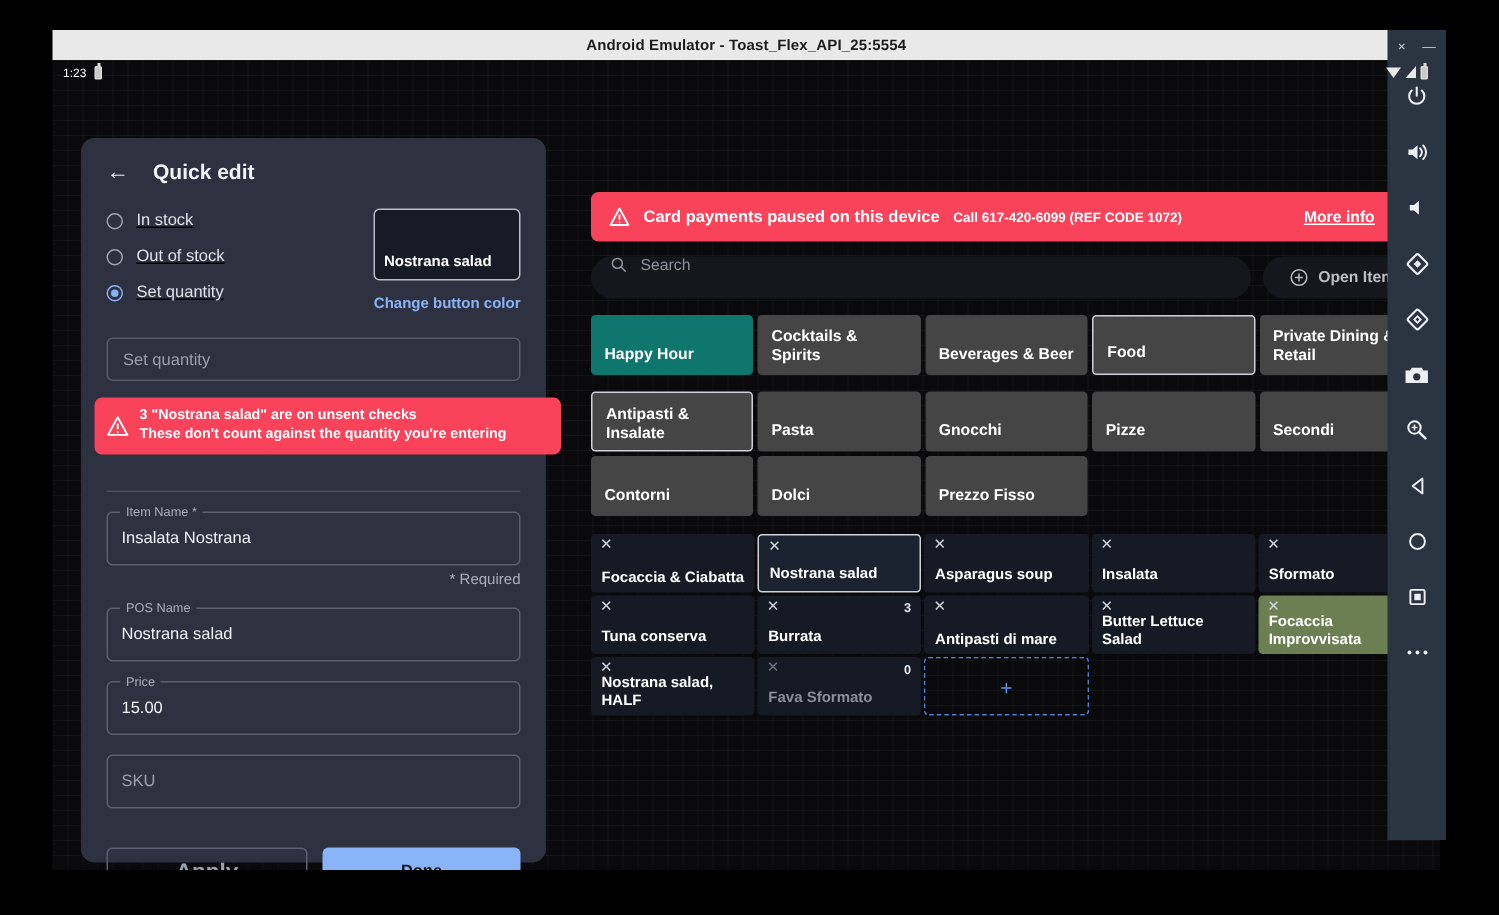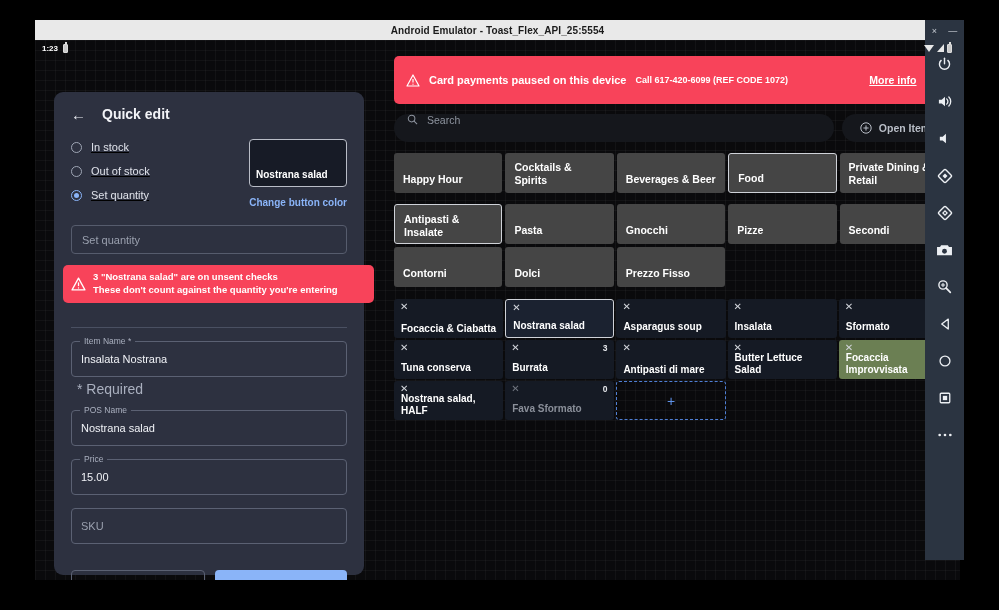--- a/index.html
+++ b/index.html
@@ -37,21 +37,21 @@
     background-image:
       linear-gradient(to right, rgba(255,255,255,.035) 1px, transparent 1px),
       linear-gradient(to bottom, rgba(255,255,255,.035) 1px, transparent 1px);
     background-size: 10px 10px;
   }
 
   
   .statusbar {
     position: absolute; left: 0; top: 0; width: 925px; height: 16px;
     display: flex; align-items: center;
-    color: #fff; font-size: 8px; font-weight: bold;
+    color: #fff; font-size: 8px; font-weight: normal;
     z-index: 5;
   }
   .sb-left { display: flex; align-items: center; gap: 5px; padding-left: 7px; }
   .sb-right { margin-left: auto; display: flex; align-items: center; gap: 3px; padding-right: 8px; }
   .ic-battery-sm {
     display:inline-block; width:5px; height:9px;
     border:1px solid #dcdcdc; border-radius:1px; position:relative; background:#c9c9c9;
   }
   .ic-battery-sm::before {
     content:""; position:absolute; top:-2.5px; left:1px; width:2px; height:1.5px; background:#dcdcdc;
@@ -137,39 +137,39 @@
     position: relative; margin-top: 13px; height: 31px;
     border: 1px solid #5b6173; border-radius: 4px;
     display: flex; align-items: center; padding: 17px 9px;
   }
   .field-label {
     position: absolute; top: -6px; left: 8px; padding: 0 4px;
     background: #2d3140; color: #aab0bf; font-size: 8.5px; white-space: nowrap;
   }
   .field-value { color: #f0f2f6; font-size: 11px; }
   .field-placeholder { color: #9aa0ae; font-size: 11px; }
-  .required-note { color: #aab0bf; font-size: 14px; margin-top: 4px; margin-left: 6px; }
+  .required-note { color: #aab0bf; font-size: 10px; margin-top: 4px; margin-left: 6px; text-align: right; }
 
   .qe-actions { display: flex; gap: 10px; margin-top: 26px; }
   .btn-apply {
     flex: 1; height: 32px; border: 1px solid #5b6173; border-radius: 4px;
     background: transparent; color: #9aa0ae; font-size: 15px; font-weight: bold;
     display: flex; align-items: center; justify-content: center; cursor: pointer;
   }
   .btn-done {
     flex: 1; height: 32px; border-radius: 4px;
     background: #8ab4f8; color: #14181f; font-size: 11px; font-weight: bold;
     display: flex; align-items: center; justify-content: center; cursor: pointer;
   }
 
   
   .content { position: absolute; left: 347px; top: 0; width: 578px; height: 492px; padding: 0 12px; }
 
   .alert-bar {
-    height: 48px; background: #f8435a; border-radius: 5px;
+    margin-top: 72px; height: 33px; background: #f8435a; border-radius: 5px;
     display: flex; align-items: center; padding: 0 13px 0 12px; gap: 9px;
   }
   .alert-bar-title { color: #fff; font-size: 11px; font-weight: bold; }
   .alert-bar-sub { color: #fff; font-size: 9px; font-weight: bold; }
   .alert-bar-action {
     margin-left: auto; display: flex; align-items: center; gap: 8px;
     color: #fff; font-size: 10.5px; font-weight: bold; cursor: pointer;
   }
   .alert-bar-action .lbl { text-decoration: underline; }
 
@@ -187,21 +187,21 @@
 
   .cat-block { margin-top: 11px; }
   .cat-grid {
     display: grid; grid-template-columns: repeat(5, 1fr); gap: 3px;
   }
   .cat-tile {
     height: 40px; background: #454545; border-radius: 3px;
     padding: 0 9px; display: flex; align-items: flex-end; padding-bottom: 7px;
     color: #fff; font-size: 10.5px; font-weight: bold; cursor: pointer; line-height: 1.22;
   }
-  .cat-tile.green { background: #404040; }
+  .cat-tile.green { background: #0f766e; }
   .cat-tile.selected { border: 1.5px solid #cfd2d8; }
   .cat-tile.tall { align-items: flex-start; padding-top: 8px; padding-bottom: 0; }
 
   .cat-block.second { margin-top: 11px; }
 
   .item-grid {
     margin-top: 12px;
     display: grid; grid-template-columns: repeat(5, 1fr); gap: 2px;
   }
   .item-tile {

